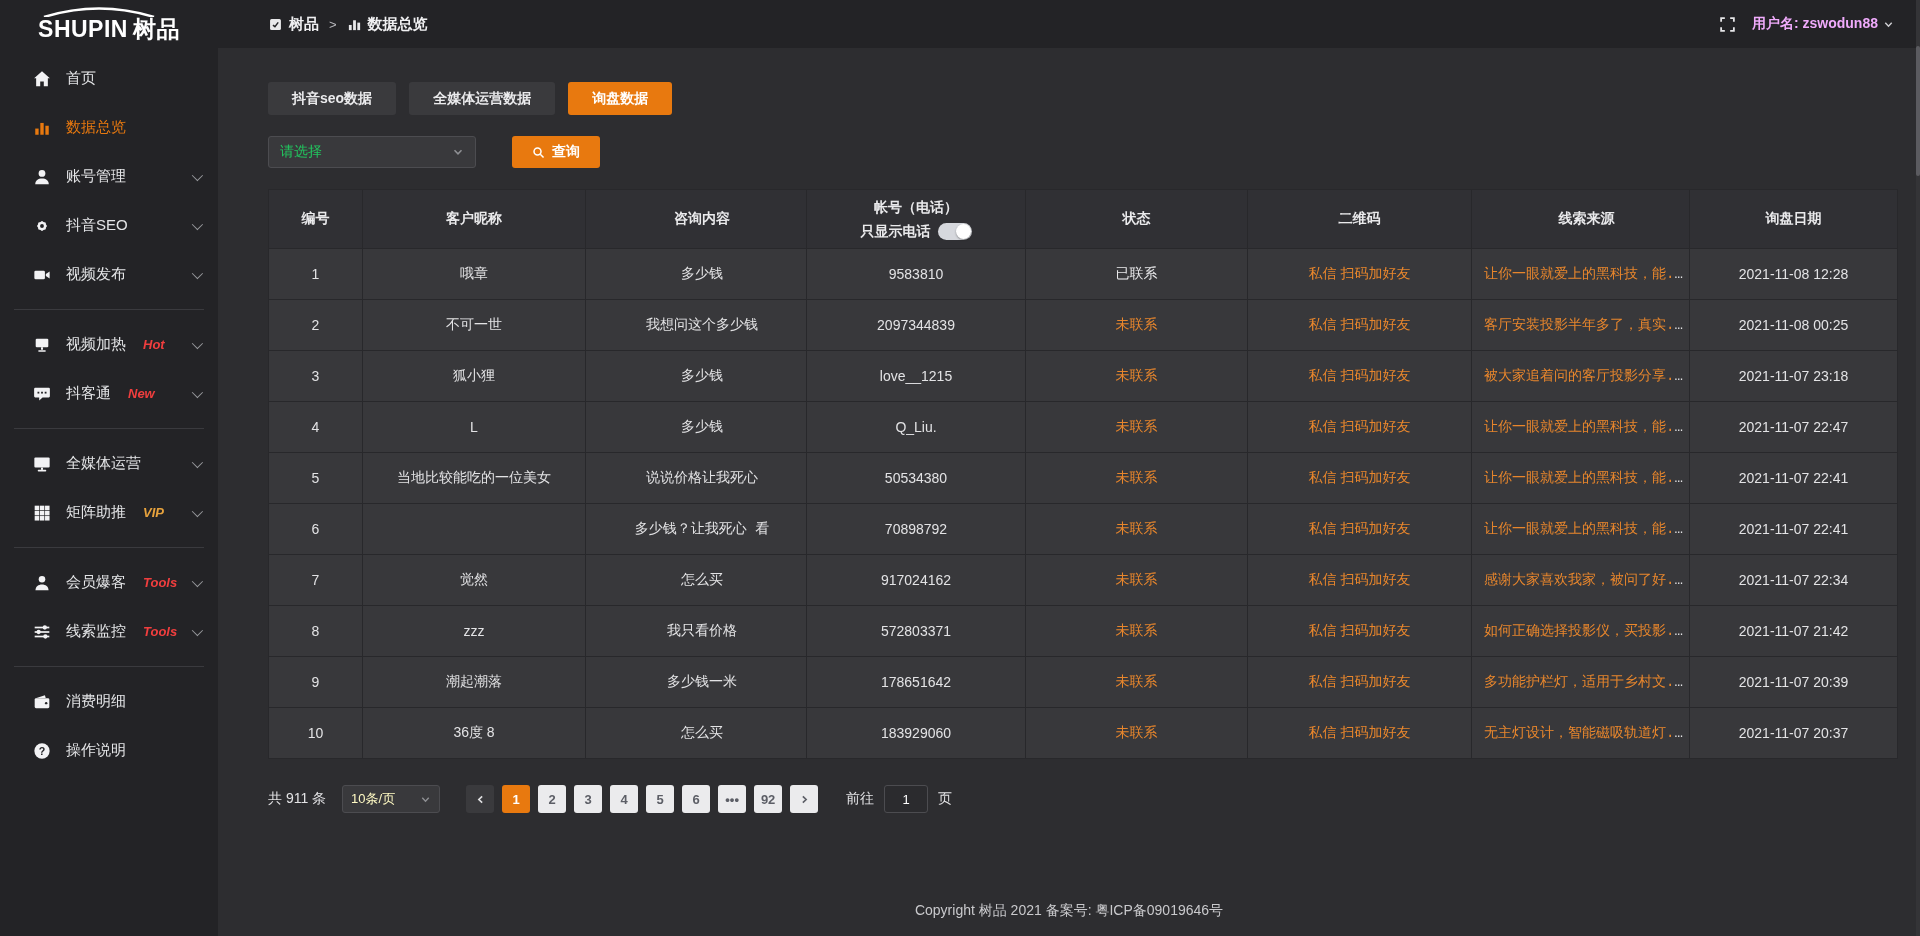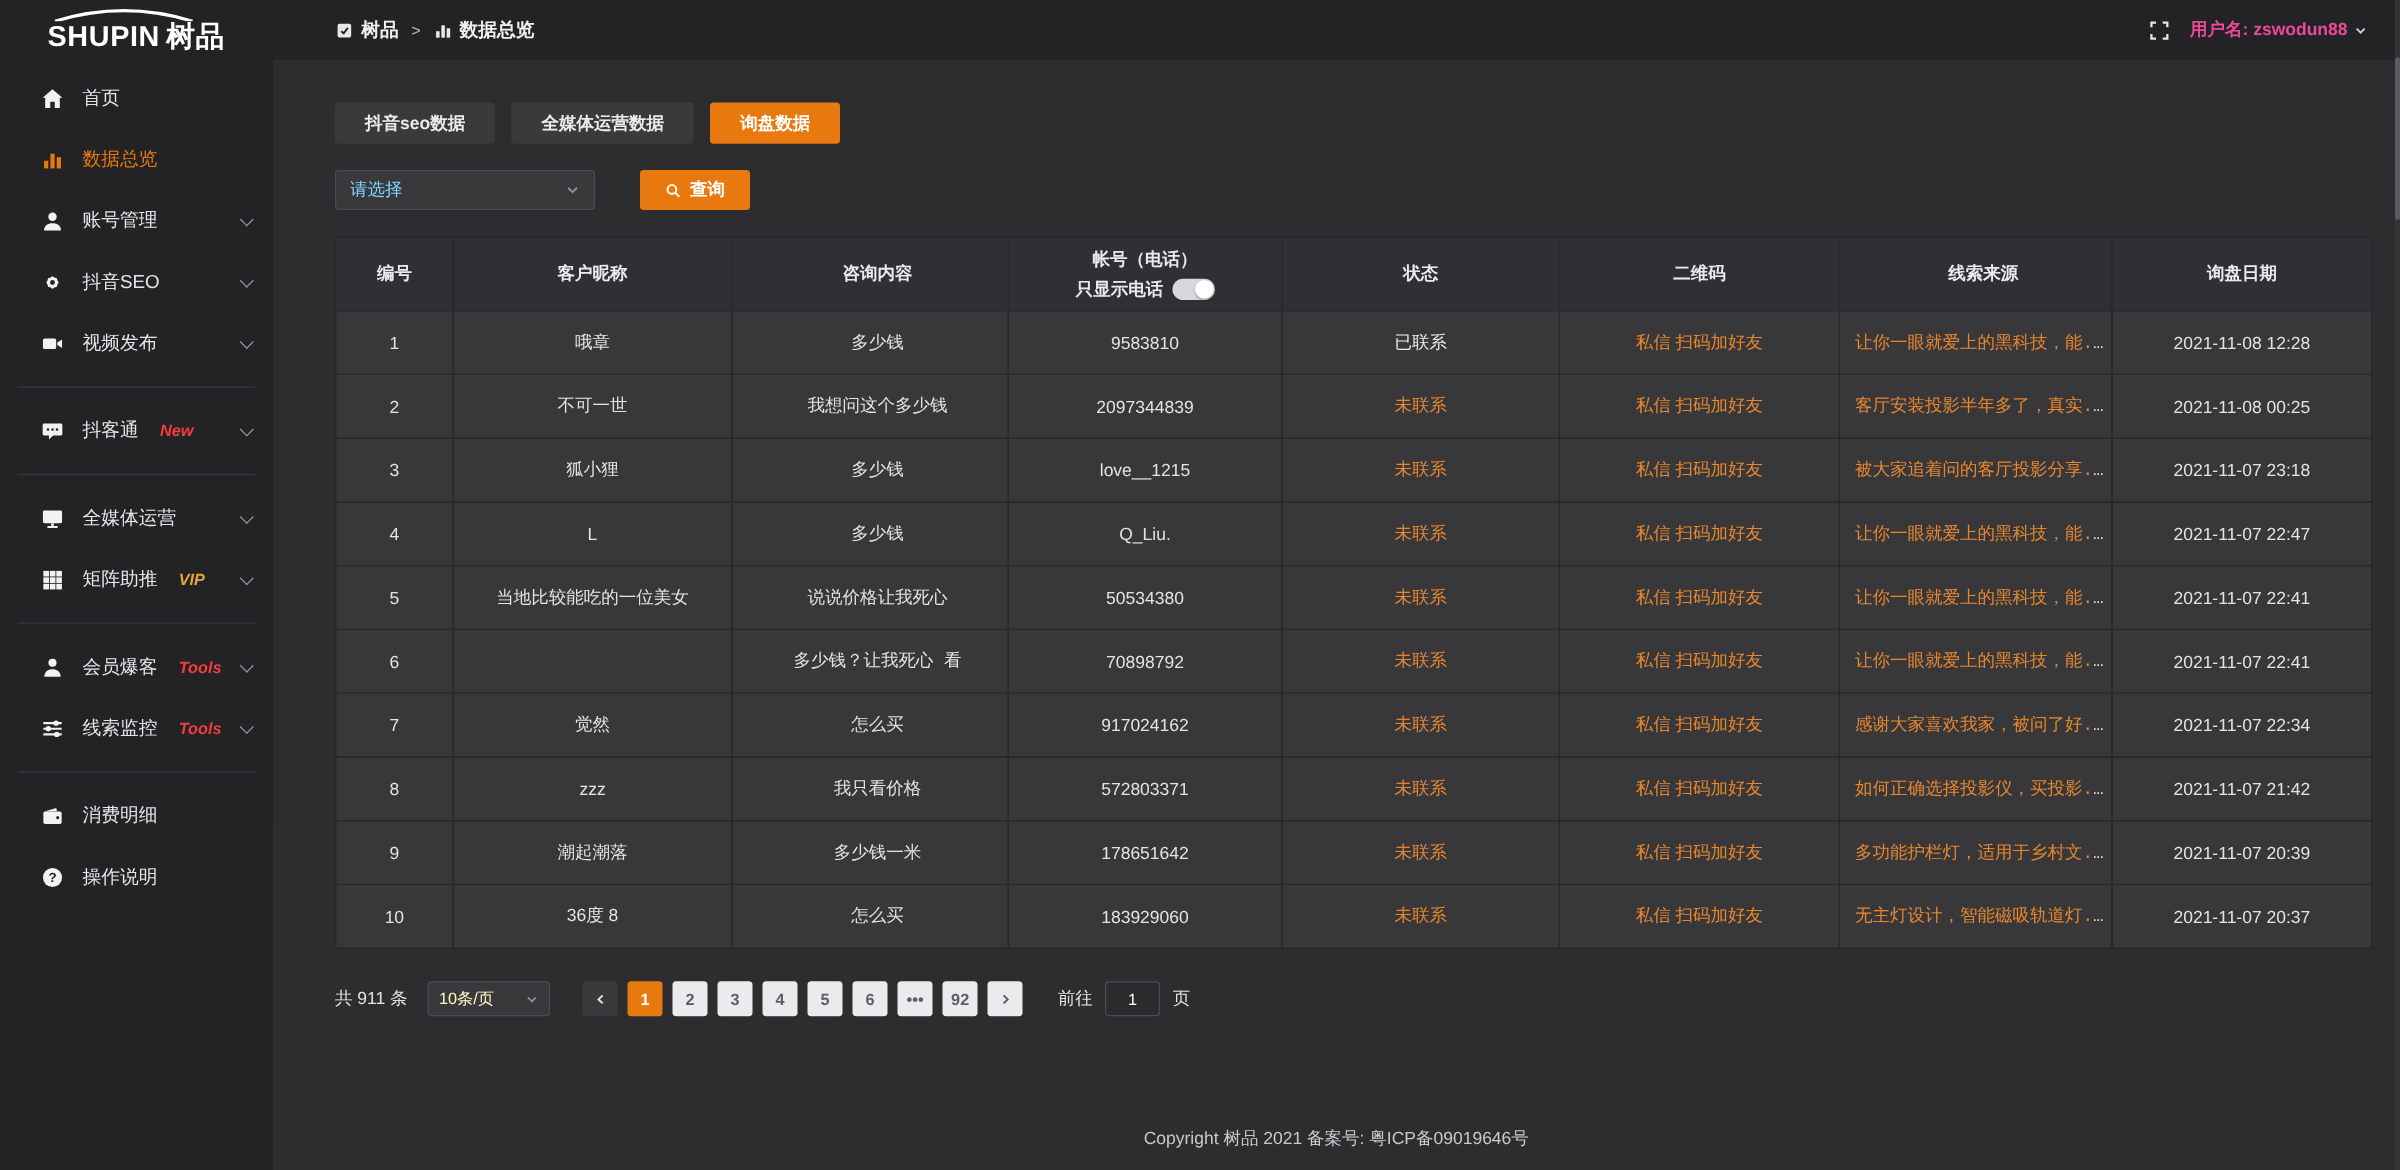--- a/index.html
+++ b/index.html
@@ -8,21 +8,21 @@
   
   .header { position:fixed; top:0; left:0; width:1920px; height:48px; background:#232326; display:flex; align-items:center; z-index:20; }
   .logo-wrap { width:218px; height:100%; display:flex; align-items:center; justify-content:center; flex:none; }
   .logo { display:flex; flex-direction:column; align-items:flex-start; }
   .logo-arc { margin-left:2px; margin-bottom:1px; }
   .logo-line { font-size:23px; font-weight:800; color:#fff; letter-spacing:.5px; line-height:1; white-space:nowrap; }
   .logo-cn { margin-left:5px; }
   .breadcrumb { margin-left:50px; display:flex; align-items:center; color:#f0f0f2; font-size:15px; font-weight:700; }
   .breadcrumb .icn { width:15px; height:15px; margin-right:6px; color:#e8e8ea; }
   .crumb-sep { color:#b9b9bd; font-weight:400; margin:0 10px; font-size:13px; }
-  .header-right { margin-left:auto; margin-right:26px; display:flex; align-items:center; gap:16px; color:#ec4899; font-size:14px; font-weight:700; }
+  .header-right { margin-left:auto; margin-right:26px; display:flex; align-items:center; gap:16px; color:#f0abfc; font-size:14px; font-weight:700; }
   .fullscreen-btn { width:17px; height:17px; color:#e6e6e8; cursor:pointer; }
   .user-entry { display:flex; align-items:center; gap:5px; cursor:pointer; }
   .user-entry .icn-chevron { width:11px; height:11px; color:#cfcfd3; }
 
   .icn { display:inline-flex; }
   .icn svg { width:100%; height:100%; display:block; }
 
   
   .sidebar { position:fixed; top:48px; left:0; bottom:0; width:218px; background:#232326; padding-top:6px; z-index:10; }
   .side-item { height:49px; display:flex; align-items:center; padding:0 18px 0 33px; cursor:pointer; color:#e4e5e7; font-size:15px; }
@@ -38,21 +38,21 @@
 
   
   .main { position:absolute; left:218px; top:48px; right:0; bottom:0; background:#2d2d30; padding:34px 22px 0 50px; }
 
   .tabs { display:flex; gap:13px; }
   .tab { height:33px; padding:0 24px; display:flex; align-items:center; background:#3a3a3d; color:#ebebed; font-size:14px; font-weight:700; border-radius:3px; cursor:pointer; white-space:nowrap; }
   .tab.active { background:#e8790f; color:#fff; }
 
   .filters { margin-top:21px; display:flex; align-items:center; }
   .select-box { width:208px; height:32px; background:#39393c; border:1px solid #4c4c50; border-radius:3px; display:flex; align-items:center; padding:0 11px; cursor:pointer; }
-  .select-box .ph { color:#7dd3fc; font-size:14px; }
+  .select-box .ph { color:#22c55e; font-size:14px; }
   .select-box .icn-chevron { margin-left:auto; width:12px; height:12px; color:#8f9094; }
   .range-group { display:flex; gap:14px; margin-left:30px; }
   .range-btn { height:32px; padding:0 17px; display:flex; align-items:center; background:#fff; border:1px solid #fff; border-radius:3px; color:#3c3d42; font-size:14px; cursor:pointer; }
   .range-btn.selected { color:#e8790f; border:1px solid #e8790f; font-weight:700; }
   .query-btn { margin-left:36px; height:32px; padding:0 20px; display:flex; align-items:center; gap:7px; background:#e8790f; border-radius:3px; color:#fff; font-size:14px; font-weight:700; cursor:pointer; }
   .query-btn .icn { width:13px; height:13px; }
 
   
   table.data { margin-top:21px; width:1629px; border-collapse:collapse; table-layout:fixed; }
   table.data th, table.data td { border:1px solid #28282b; font-size:14px; overflow:hidden; white-space:nowrap; text-overflow:ellipsis; }
@@ -187,20 +187,32 @@
             <rect x="1.2" y="4.2" width="9.4" height="7.6" rx="1.2"></rect>
             <path d="M11.4 7.1 L14.8 4.9 V11.1 L11.4 8.9 Z"></path>
           </svg>
         </span>
         <span class="side-label">视频发布</span>
         <span class="side-chevron"></span>
       </div>
       <div class="side-divider"></div>
       <div class="side-item">
         <span class="icn side-icon">
+          <svg viewBox="0 0 16 16" fill="currentColor">
+            <rect x="2.4" y="2.4" width="11.2" height="7.6" rx="1"></rect>
+            <rect x="7.1" y="10" width="1.8" height="2.2"></rect>
+            <rect x="4.6" y="12.6" width="6.8" height="1.4" rx="0.7"></rect>
+          </svg>
+        </span>
+        <span class="side-label">视频加热</span>
+        <span class="side-badge badge-red">Hot</span>
+        <span class="side-chevron"></span>
+      </div>
+      <div class="side-item">
+        <span class="icn side-icon">
           <svg viewBox="0 0 16 16">
             <path d="M2 2.5 H14 A1 1 0 0 1 15 3.5 V10 A1 1 0 0 1 14 11 H8.5 L5.5 13.8 V11 H2 A1 1 0 0 1 1 10 V3.5 A1 1 0 0 1 2 2.5 Z" fill="currentColor"></path>
             <g fill="#232326">
               <rect x="4" y="6" width="1.6" height="1.6"></rect>
               <rect x="7.2" y="6" width="1.6" height="1.6"></rect>
               <rect x="10.4" y="6" width="1.6" height="1.6"></rect>
             </g>
           </svg>
         </span>
         <span class="side-label">抖客通</span>

